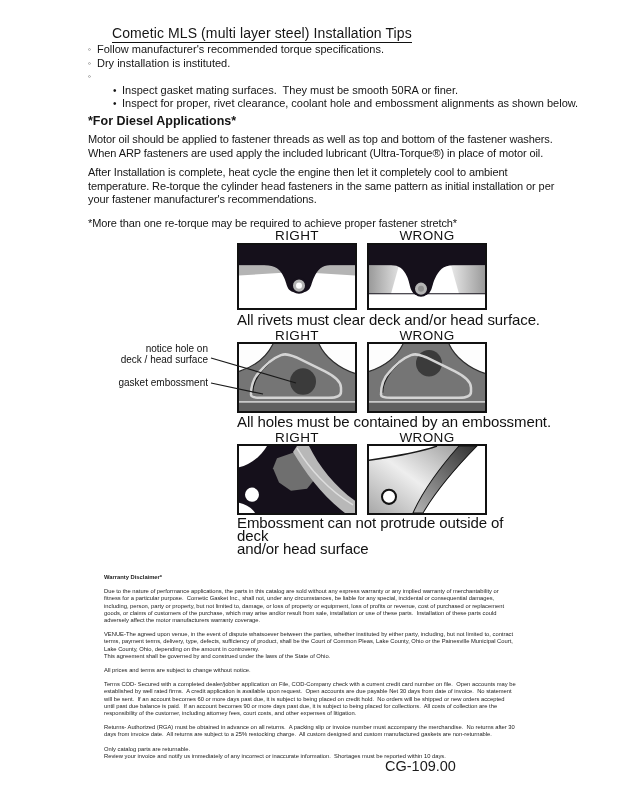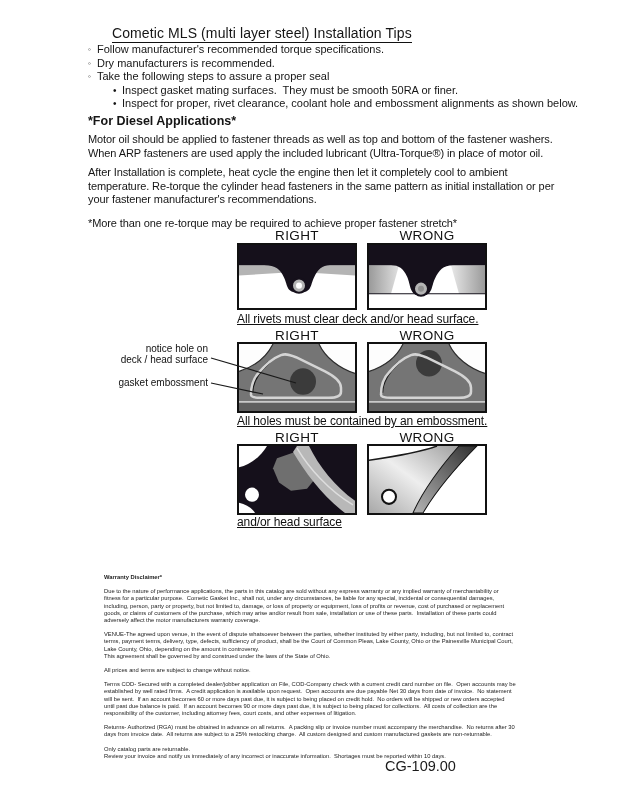--- a/index.html
+++ b/index.html
@@ -29,21 +29,21 @@
   .diesel-p1{left:88px;top:133px;width:480px;}
   .diesel-p2{left:88px;top:166px;width:478px;}
   .diesel-note{left:88px;top:217px;width:500px;}
 
   
   .dg-label{width:120px;text-align:center;font-size:13.5px;letter-spacing:0.4px;color:#111;}
   .panel{width:120px;border:2px solid #111;background:#fff;box-sizing:border-box;}
   .panel svg{display:block;width:100%;height:100%;}
   .h66{height:67px;}
   .h70{height:71px;}
-  .caption{font-size:12px;line-height:13.2px;letter-spacing:-0.1px;color:#111;text-decoration:underline;}
+  .caption{font-size:15px;line-height:13.2px;letter-spacing:-0.1px;color:#111;}
 
   .r1-label-right{left:237px;top:228px;}
   .r1-label-wrong{left:367px;top:228px;}
   .r1-panel-right{left:237px;top:243px;}
   .r1-panel-wrong{left:367px;top:243px;}
   .r1-caption{left:237px;top:313px;}
 
   .r2-label-right{left:237px;top:328px;}
   .r2-label-wrong{left:367px;top:328px;}
   .r2-panel-right{left:237px;top:342px;}
@@ -75,25 +75,24 @@
 
   <div class="abs doc-title">Cometic MLS (multi layer steel) Installation Tips</div>
 
   <div class="abs tips">
     <div class="tip-row">
       <span class="marker">◦</span>
       <span class="pre">Follow manufacturer's recommended torque specifications.</span>
     </div>
     <div class="tip-row">
       <span class="marker">◦</span>
-      <span class="pre">Dry manufacturers is recommended.</span>
+      <span class="pre">Dry installation is instituted.</span>
     </div>
     <div class="tip-row">
       <span class="marker">◦</span>
-      <span class="pre">Take the following steps to assure a proper seal</span>
     </div>
     <div class="tip-row sub">
       <span class="marker">•</span>
       <span class="pre">Inspect gasket mating surfaces.  They must be smooth 50RA or finer.</span>
     </div>
     <div class="tip-row sub">
       <span class="marker">•</span>
       <span class="pre">Inspect for proper, rivet clearance, coolant hole and embossment alignments as shown below.</span>
     </div>
   </div>
@@ -210,20 +209,21 @@
         </linearGradient>
       </defs>
       <rect width="116" height="66" fill="#ffffff"></rect>
       <path d="M0,14 C28,10 52,6 68,0 H90 C72,20 54,44 44,66 H0 Z" fill="url(#r3b)"></path>
       <path d="M0,14 C28,10 52,6 68,0" fill="none" stroke="#1a1a1a" stroke-width="1.5"></path>
       <path d="M90,0 H108 C86,22 66,46 54,66 H44 C54,44 72,20 90,0 Z" fill="url(#r3d)" stroke="#111111" stroke-width="1"></path>
       <circle cx="20" cy="50" r="7" fill="#ffffff" stroke="#111111" stroke-width="2"></circle>
     </svg>
   </div>
   <div class="abs caption r3-caption">
+    <div>Embossment can not protrude outside of deck</div>
     <div>and/or head surface</div>
   </div>
 
   <div class="abs legal">
     <p class="legal-heading">Warranty Disclaimer*</p>
     <p class="pre">Due to the nature of performance applications, the parts in this catalog are sold without any express warranty or any implied warranty of merchantability or fitness for a particular purpose.  Cometic Gasket Inc., shall not, under any circumstances, be liable for any special, incidental or consequential damages, including, person, party or property, but not limited to, damage, or loss of property or equipment, loss of profits or revenue, cost of purchased or replacement goods, or claims of customers of the purchase, which may arise and/or result from sale, installation or use of these parts.  Installation of these parts could adversely affect the motor manufacturers warranty coverage.</p>
     <p class="pre mb0">VENUE-The agreed upon venue, in the event of dispute whatsoever between the parties, whether instituted by either party, including, but not limited to, contract terms, payment terms, delivery, type, defects, sufficiency of product, shall be the Court of Common Pleas, Lake County, Ohio or the Painesville Municipal Court, Lake County, Ohio, depending on the amount in controversy.</p>
     <p class="pre">This agreement shall be governed by and construed under the laws of the State of Ohio.</p>
     <p class="pre">All prices and terms are subject to change without notice.</p>
     <p class="pre">Terms COD- Secured with a completed dealer/jobber application on File, COD-Company check with a current credit card number on file.  Open accounts may be established by well rated firms.  A credit application is available upon request.  Open accounts are due payable Net 30 days from date of invoice.  No statement will be sent.  If an account becomes 60 or more days past due, it is subject to being placed on credit hold.  No orders will be shipped or new orders accepted until past due balance is paid.  If an account becomes 90 or more days past due, it is subject to being placed for collections.  All costs of collection are the responsibility of the customer, including attorney fees, court costs, and other expenses of litigation.</p>

